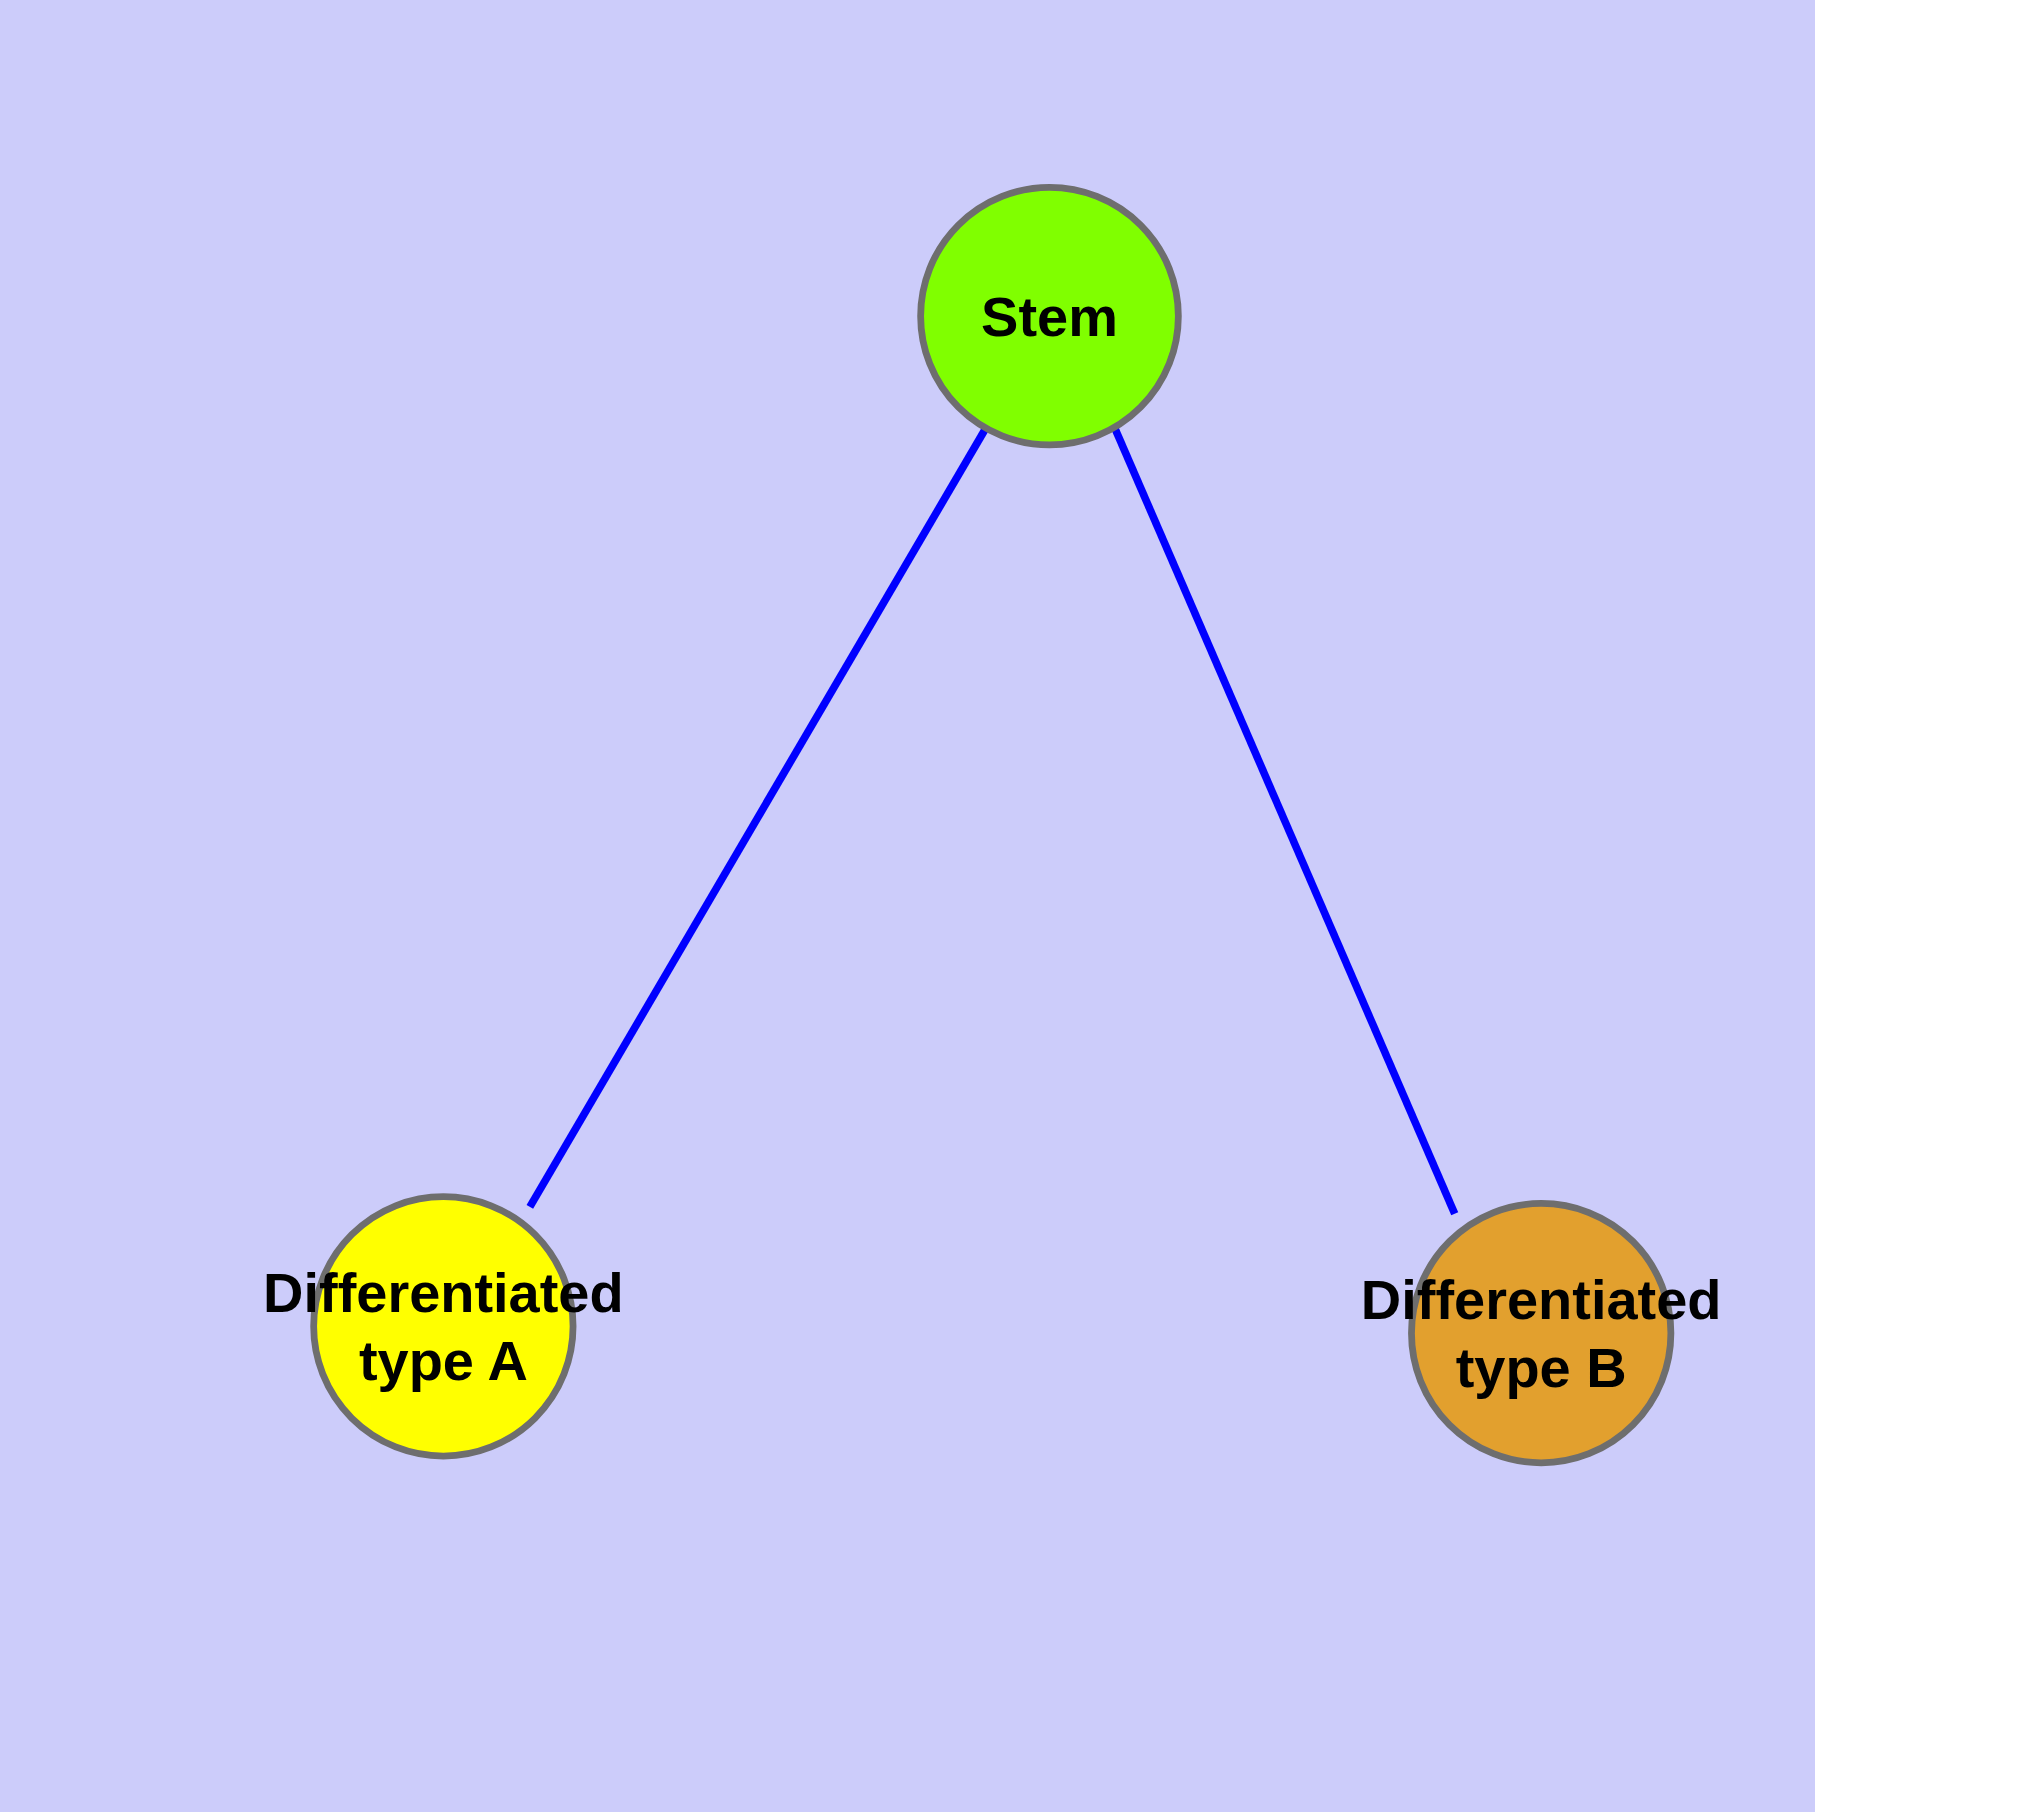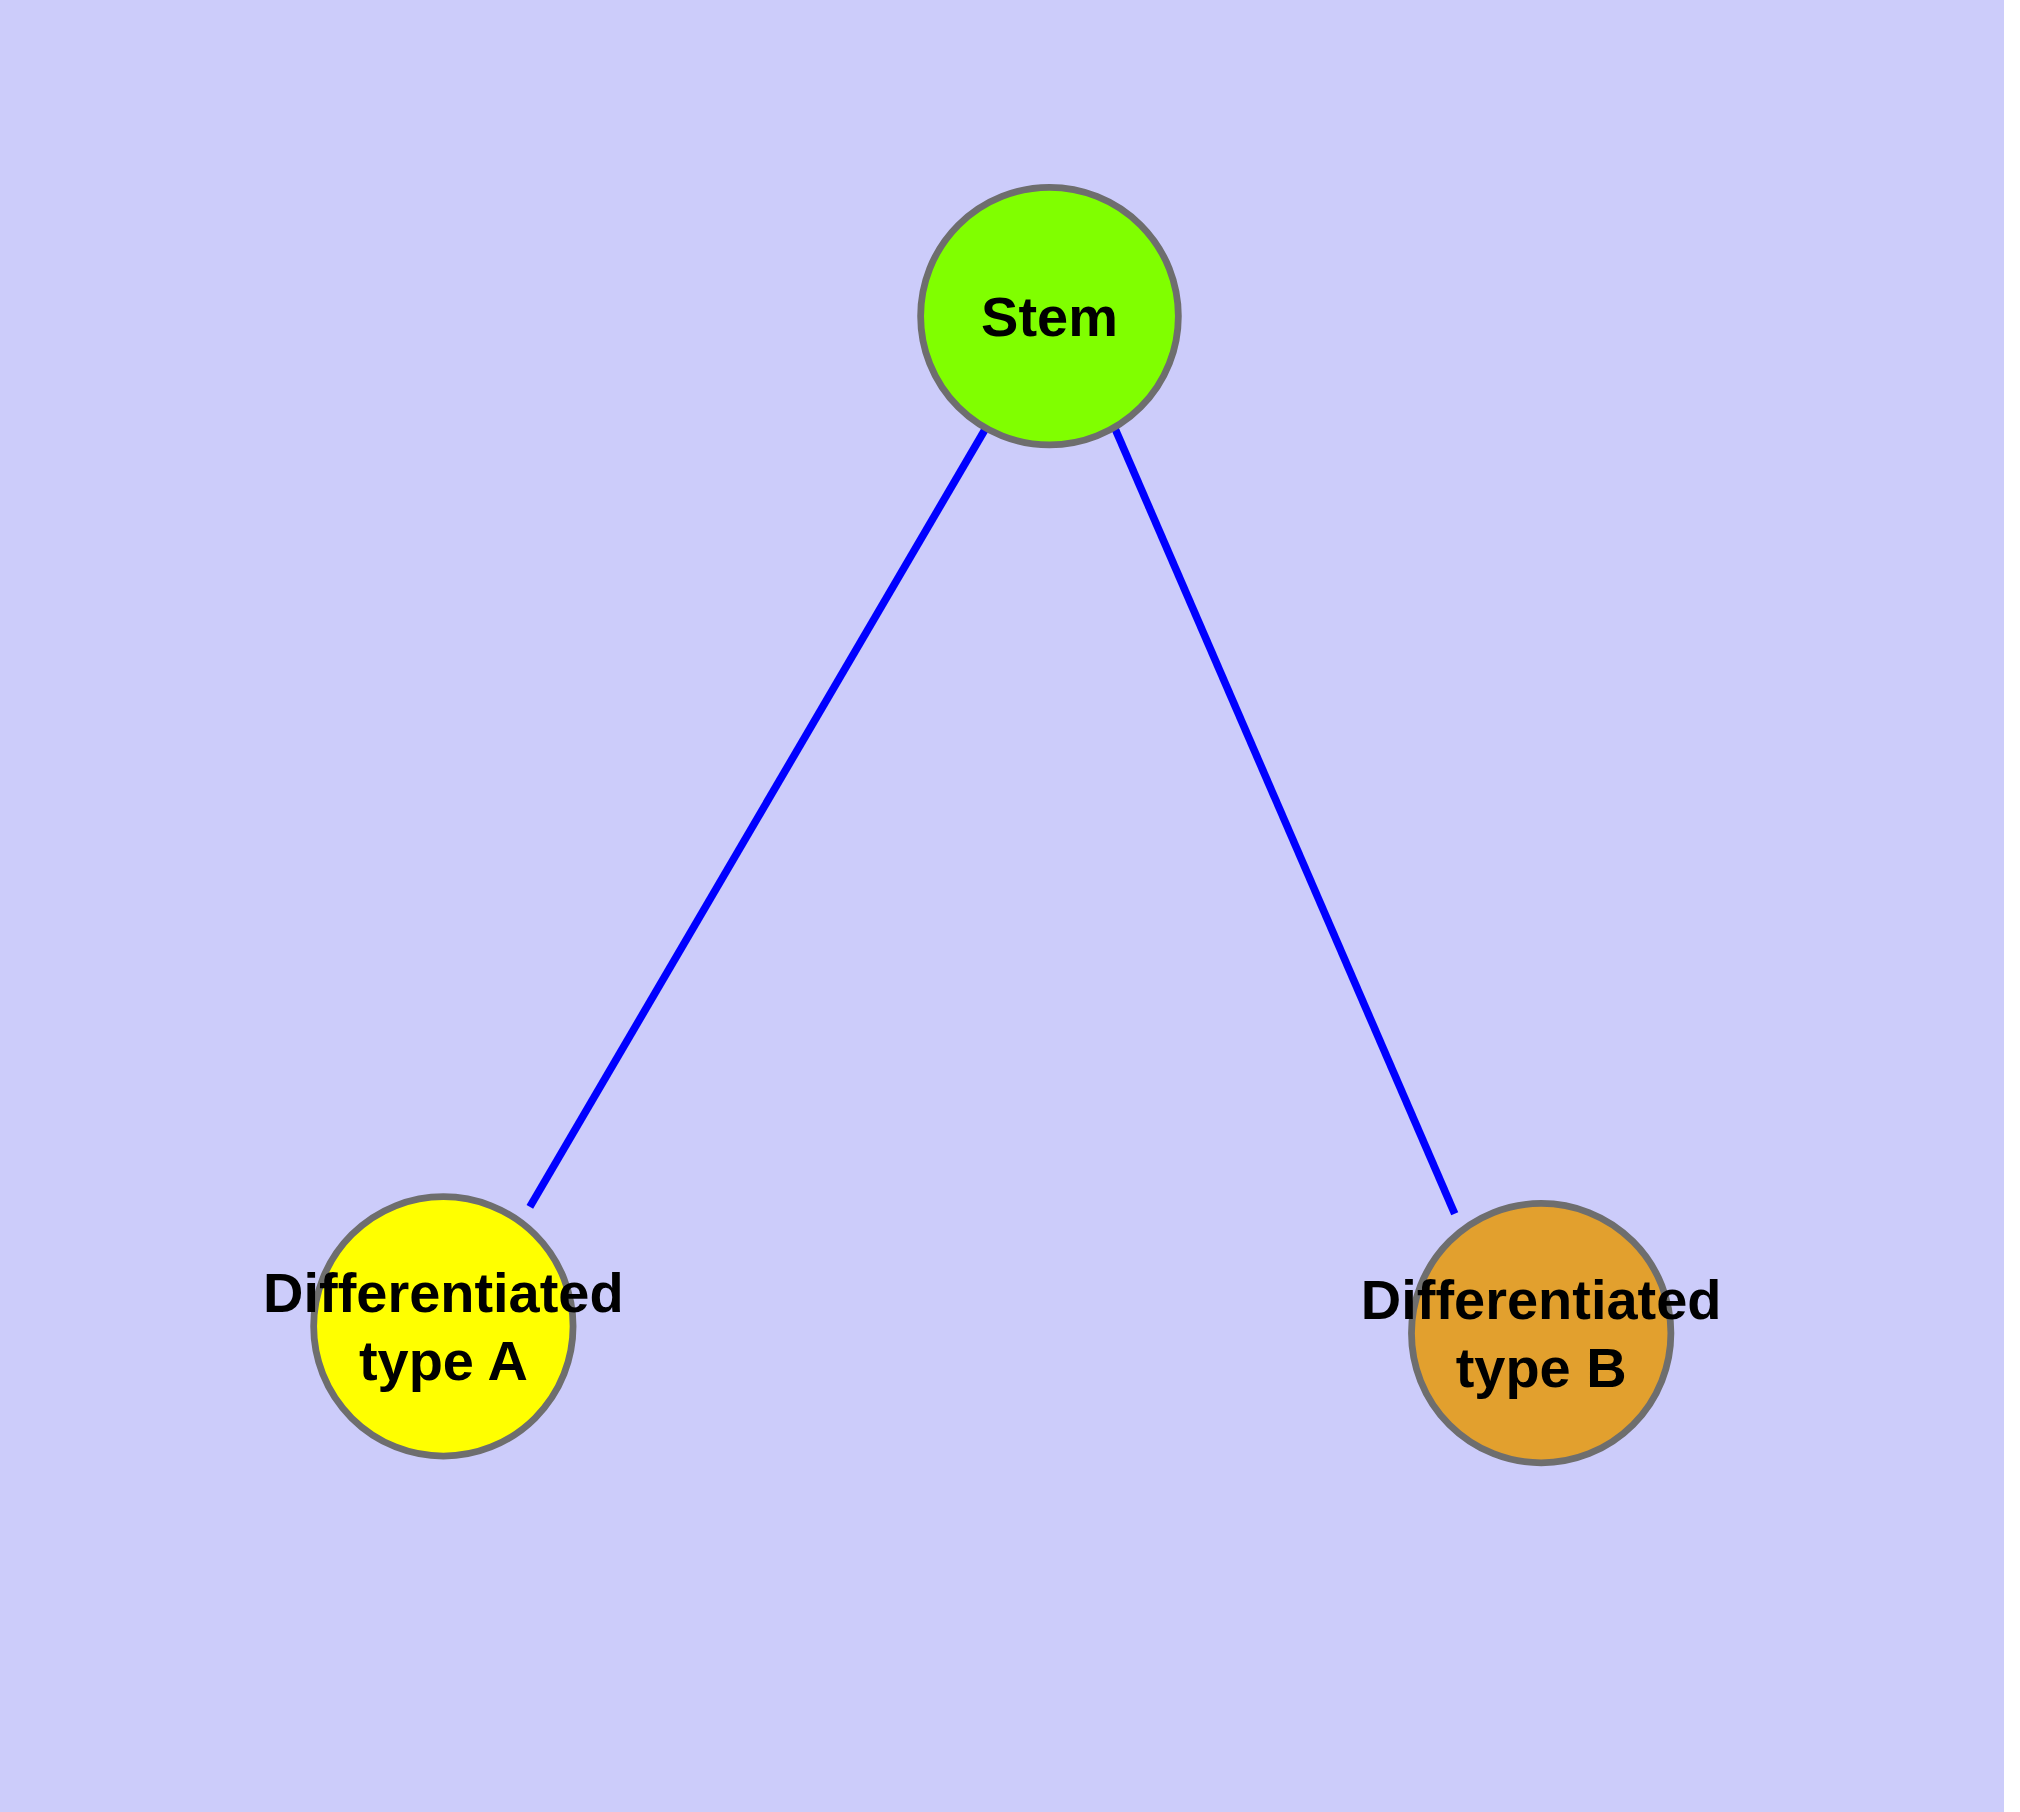--- a/index.html
+++ b/index.html
@@ -3,21 +3,21 @@
 <meta charset="utf-8">
 <title>Cell Differentiation Graph</title>
 <style>
   html, body {
     margin: 0;
     padding: 0;
     background: #ffffff;
   }
   #canvas {
     position: relative;
-    width: 2004px;
+    width: 1815px;
     height: 1812px;
     overflow: hidden;
     font-family: "Liberation Sans", "DejaVu Sans", sans-serif;
   }
   #graph-svg {
     position: absolute;
     top: 0;
     left: 0;
     width: 2021px;
     height: 1812px;

